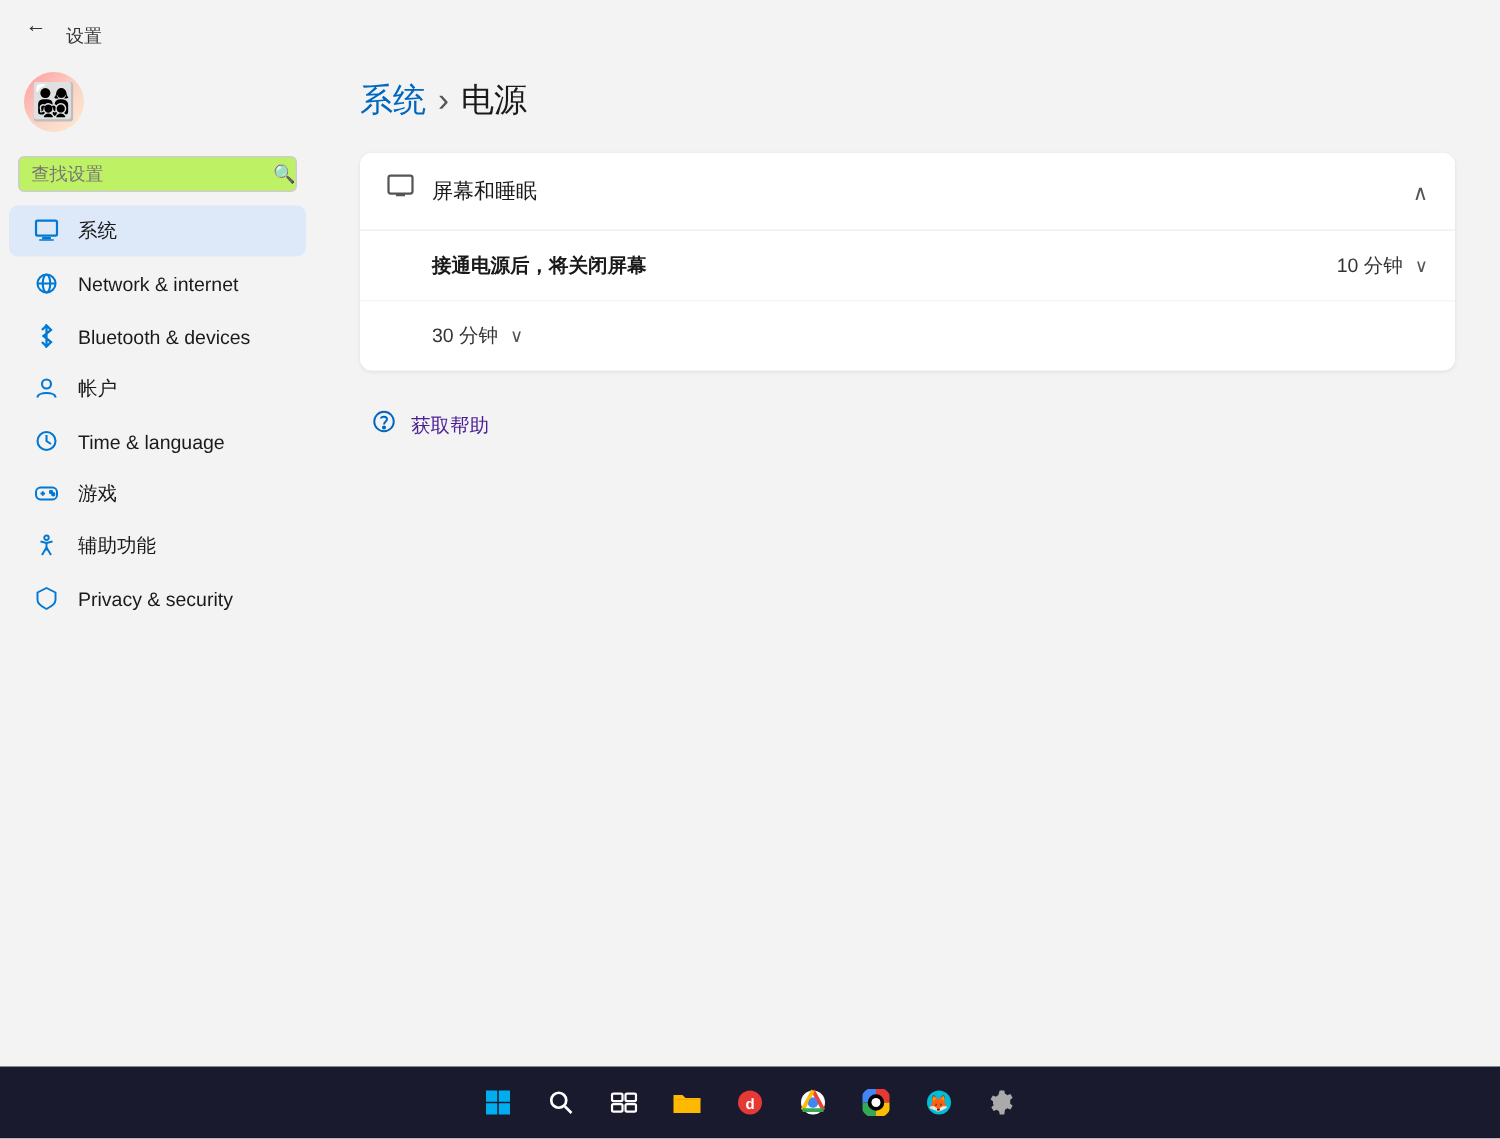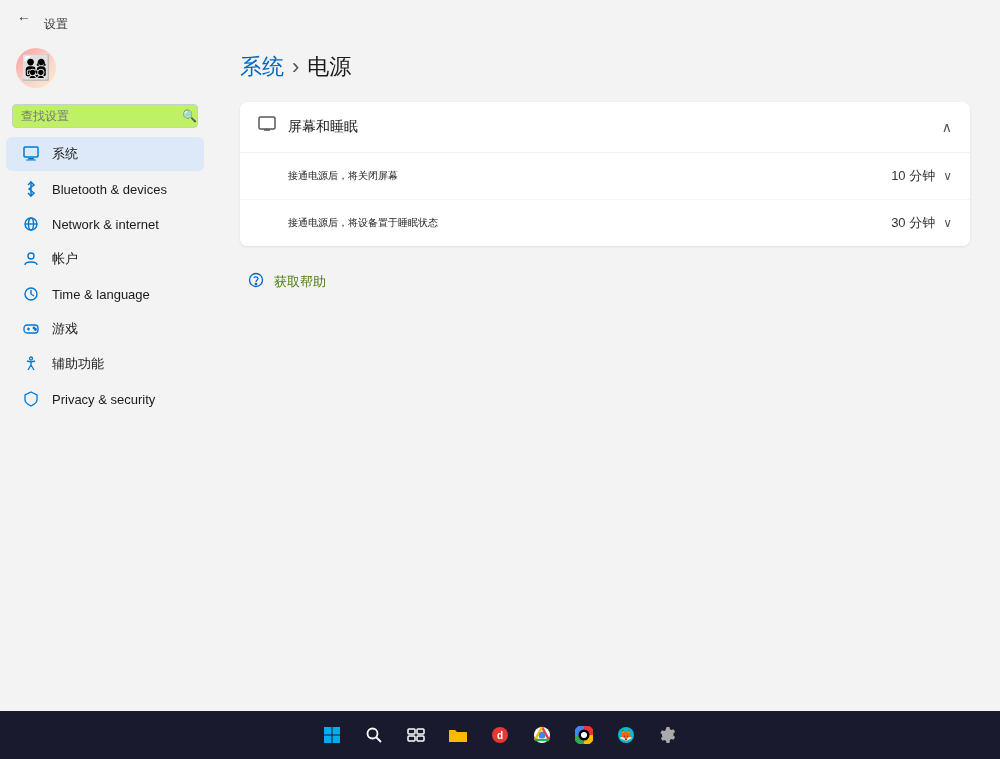--- a/index.html
+++ b/index.html
@@ -137,39 +137,39 @@
 
     .card-row {
       display: flex;
       align-items: center;
       justify-content: space-between;
       padding: 14px 18px 14px 48px;
       border-bottom: 1px solid #f5f5f5;
       background: #fff;
     }
     .card-row:last-child { border-bottom: none; }
-    .row-label { font-size: 10px; color: #1a1a1a; }
+    .row-label { font-size: 13px; color: #1a1a1a; font-weight: bold; }
     .row-value {
       display: flex;
       align-items: center;
       gap: 8px;
       font-size: 13px;
       color: #333;
       text-align: right;
     }
     .dropdown-chevron { color: #555; font-size: 12px; }
 
     
     .links-section { margin-top: 20px; padding: 0 4px; }
     .link-item {
       display: flex;
       align-items: center;
       gap: 10px;
       padding: 6px 4px;
-      color: #4d7c0f;
+      color: #4c1d95;
       font-size: 13px;
       cursor: pointer;
       text-decoration: none;
     }
     .link-icon { font-size: 16px; }
 
     
     .taskbar {
       height: 48px;
       background: #1a1a2e;
@@ -234,39 +234,39 @@
           <svg width="16" height="16" viewBox="0 0 16 16" fill="#0078d4">
               <rect x="1" y="1" width="14" height="10" rx="1" fill="none" stroke="#0078d4" stroke-width="1.5"></rect>
               <rect x="5" y="12" width="6" height="1.5" rx="0.5" fill="#0078d4"></rect>
               <rect x="3" y="13.5" width="10" height="1" rx="0.5" fill="#0078d4"></rect>
             </svg>
         </div>
         <span class="nav-label">系统</span>
       </div>
 
       <div class="nav-item">
+        <div class="nav-icon">
+          <svg width="16" height="16" viewBox="0 0 16 16" fill="none" stroke="#0078d4" stroke-width="1.4">
+            <circle cx="8" cy="8" r="6"></circle>
+            <ellipse cx="8" cy="8" rx="2.5" ry="6"></ellipse>
+            <line x1="2" y1="8" x2="14" y2="8"></line>
+          </svg>
+        </div>
+        <span class="nav-label">Network &amp; internet</span>
+      </div>
+
+      <div class="nav-item">
         <div class="nav-icon" style="color:#0078d4; font-size:15px;">
           <svg width="16" height="16" viewBox="0 0 16 16">
               <path d="M8 1 L8 15 L11 12 L6 8 L11 4 Z" fill="none" stroke="#0078d4" stroke-width="1.5"></path>
               <path d="M8 15 L5 12" fill="none" stroke="#0078d4" stroke-width="1.5"></path>
               <path d="M8 1 L5 4" fill="none" stroke="#0078d4" stroke-width="1.5"></path>
             </svg>
         </div>
         <span class="nav-label">Bluetooth &amp; devices</span>
-      </div>
-
-      <div class="nav-item">
-        <div class="nav-icon">
-          <svg width="16" height="16" viewBox="0 0 16 16" fill="none" stroke="#0078d4" stroke-width="1.4">
-            <circle cx="8" cy="8" r="6"></circle>
-            <ellipse cx="8" cy="8" rx="2.5" ry="6"></ellipse>
-            <line x1="2" y1="8" x2="14" y2="8"></line>
-          </svg>
-        </div>
-        <span class="nav-label">Network &amp; internet</span>
       </div>
 
 
 
       <div class="nav-item">
         <div class="nav-icon">
           <svg width="16" height="16" viewBox="0 0 16 16" fill="none" stroke="#0078d4" stroke-width="1.4">
             <circle cx="8" cy="5" r="3"></circle>
             <path d="M2 14 C2 10 14 10 14 14"></path>
           </svg>
@@ -360,21 +360,20 @@
                 <marker id="arrowhead" markerWidth="8" markerHeight="6" refX="8" refY="3" orient="auto">
                   <polygon points="0 0, 8 3, 0 6" fill="#e53935"></polygon>
                 </marker>
               </defs>
               <line x1="55" y1="15" x2="15" y2="15" stroke="#e53935" stroke-width="2.5" marker-end="url(#arrowhead)"></line>
             </svg>
           </div>
         </div>
 
         <div class="card-row">
-          <span class="row-label">接通电源后，将设备置于睡眠状态</span>
           <div class="row-value">
             <span>30 分钟</span>
             <span class="dropdown-chevron">∨</span>
           </div>
         </div>
 
       </div>
 
       <div class="links-section">
         <a class="link-item">

